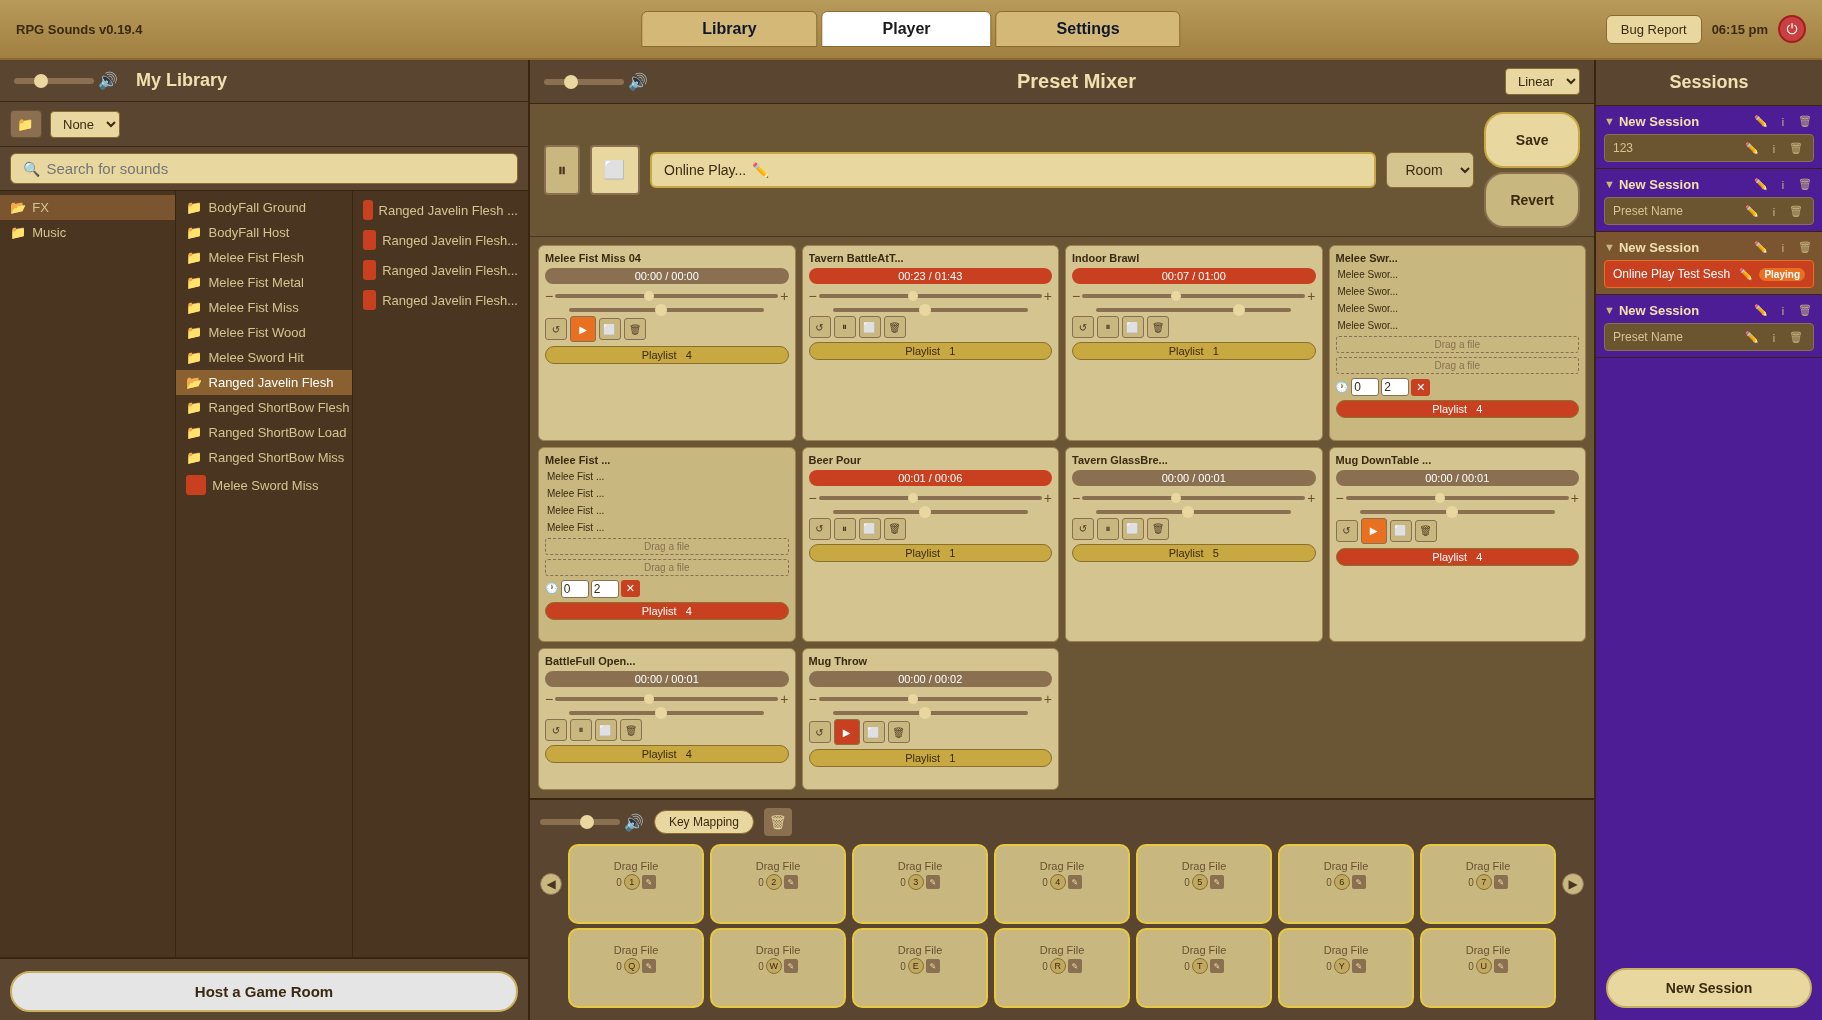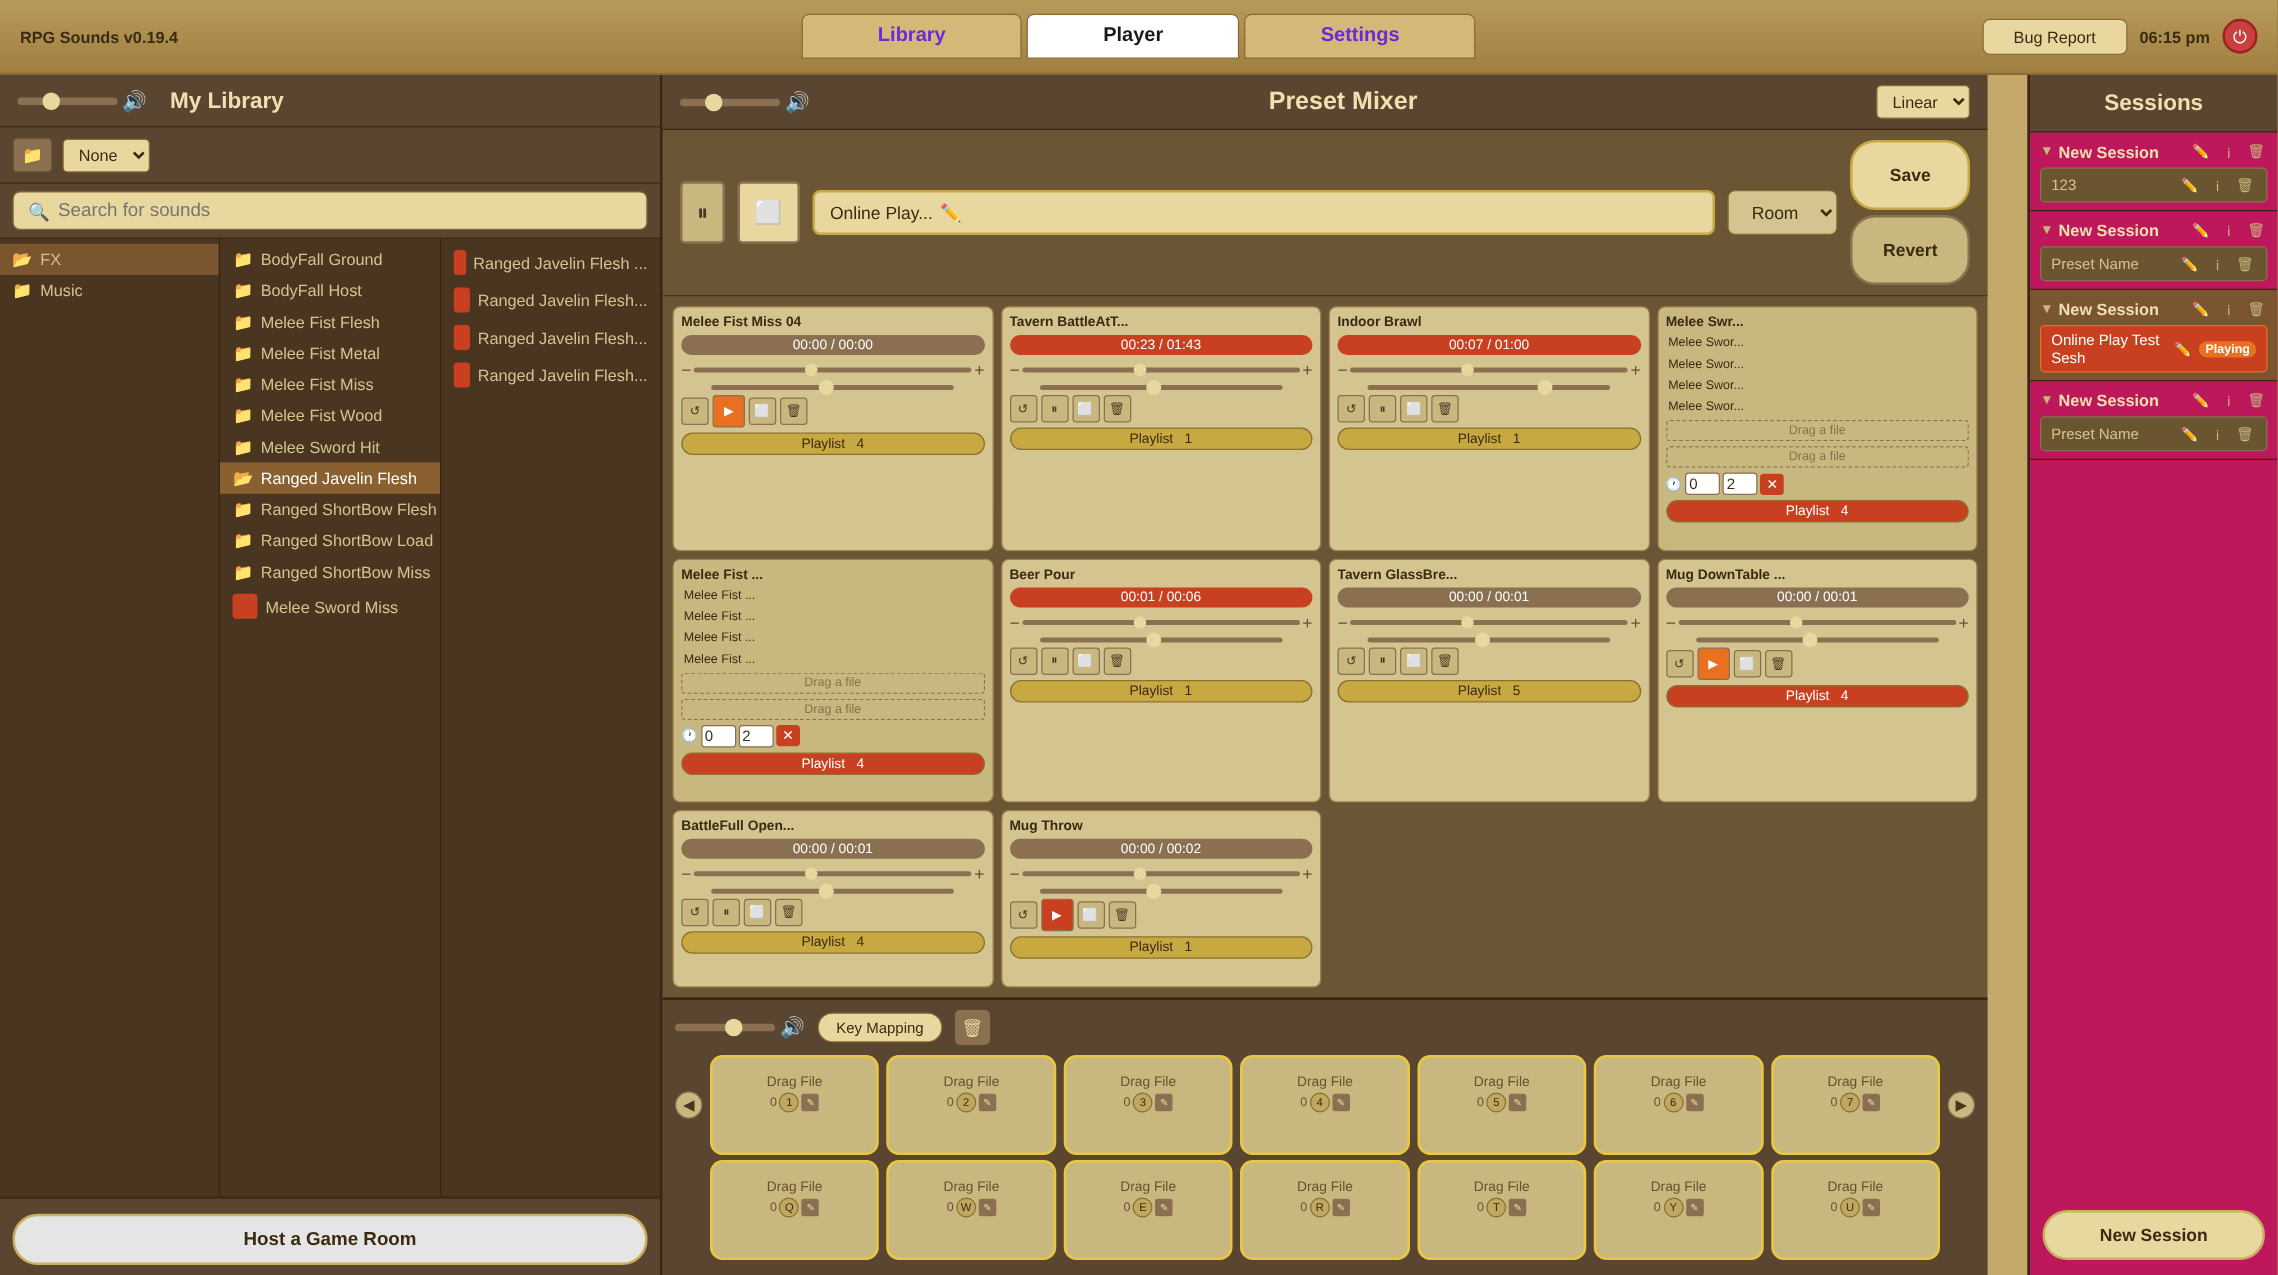--- a/index.html
+++ b/index.html
@@ -36,37 +36,37 @@
       left: 50%;
       transform: translateX(-50%);
     }
     .top-tab {
       padding: 8px 60px;
       border-radius: 6px 6px 0 0;
       border: 1px solid #8a6a30;
       cursor: pointer;
       font-size: 16px;
       font-weight: 600;
-      color: #6d28d9;
+      color: #0f172a;
       background: #d4b878;
     }
     .top-tab.active {
       background: white;
       color: #1a1a1a;
     }
     .top-right {
       display: flex;
       align-items: center;
       gap: 10px;
     }
     .bug-report-btn {
       background: #e8d8a0;
       border: 1px solid #8a6a30;
       border-radius: 6px;
-      padding: 6px 24px;
+      padding: 6px 14px;
       cursor: pointer;
       font-size: 13px;
       color: #3a2a10;
     }
     .power-btn {
       width: 28px; height: 28px;
       border-radius: 50%;
       background: #c84040;
       border: 2px solid #a02020;
       cursor: pointer;
@@ -565,27 +565,26 @@
       font-size: 8px; color: #e8d8a0;
     }
     .sfx-drag-text {
       font-size: 11px;
       color: #6a5030;
       padding-top: 10px;
     }
 
     
     .sessions-panel {
-      width: 200px;
-      background: #be185d;
+      width: 228px;
+      background: #4c1d95;
       border-left: 2px solid #3a2510;
       display: flex;
       flex-direction: column;
       overflow-y: auto;
-      margin-left: 32px;
     }
     .sessions-title {
       color: #f0e0b0;
       font-size: 18px;
       font-weight: bold;
       text-align: center;
       padding: 12px 8px;
       border-bottom: 1px solid #3a2510;
       background: #5a4530;
     }

